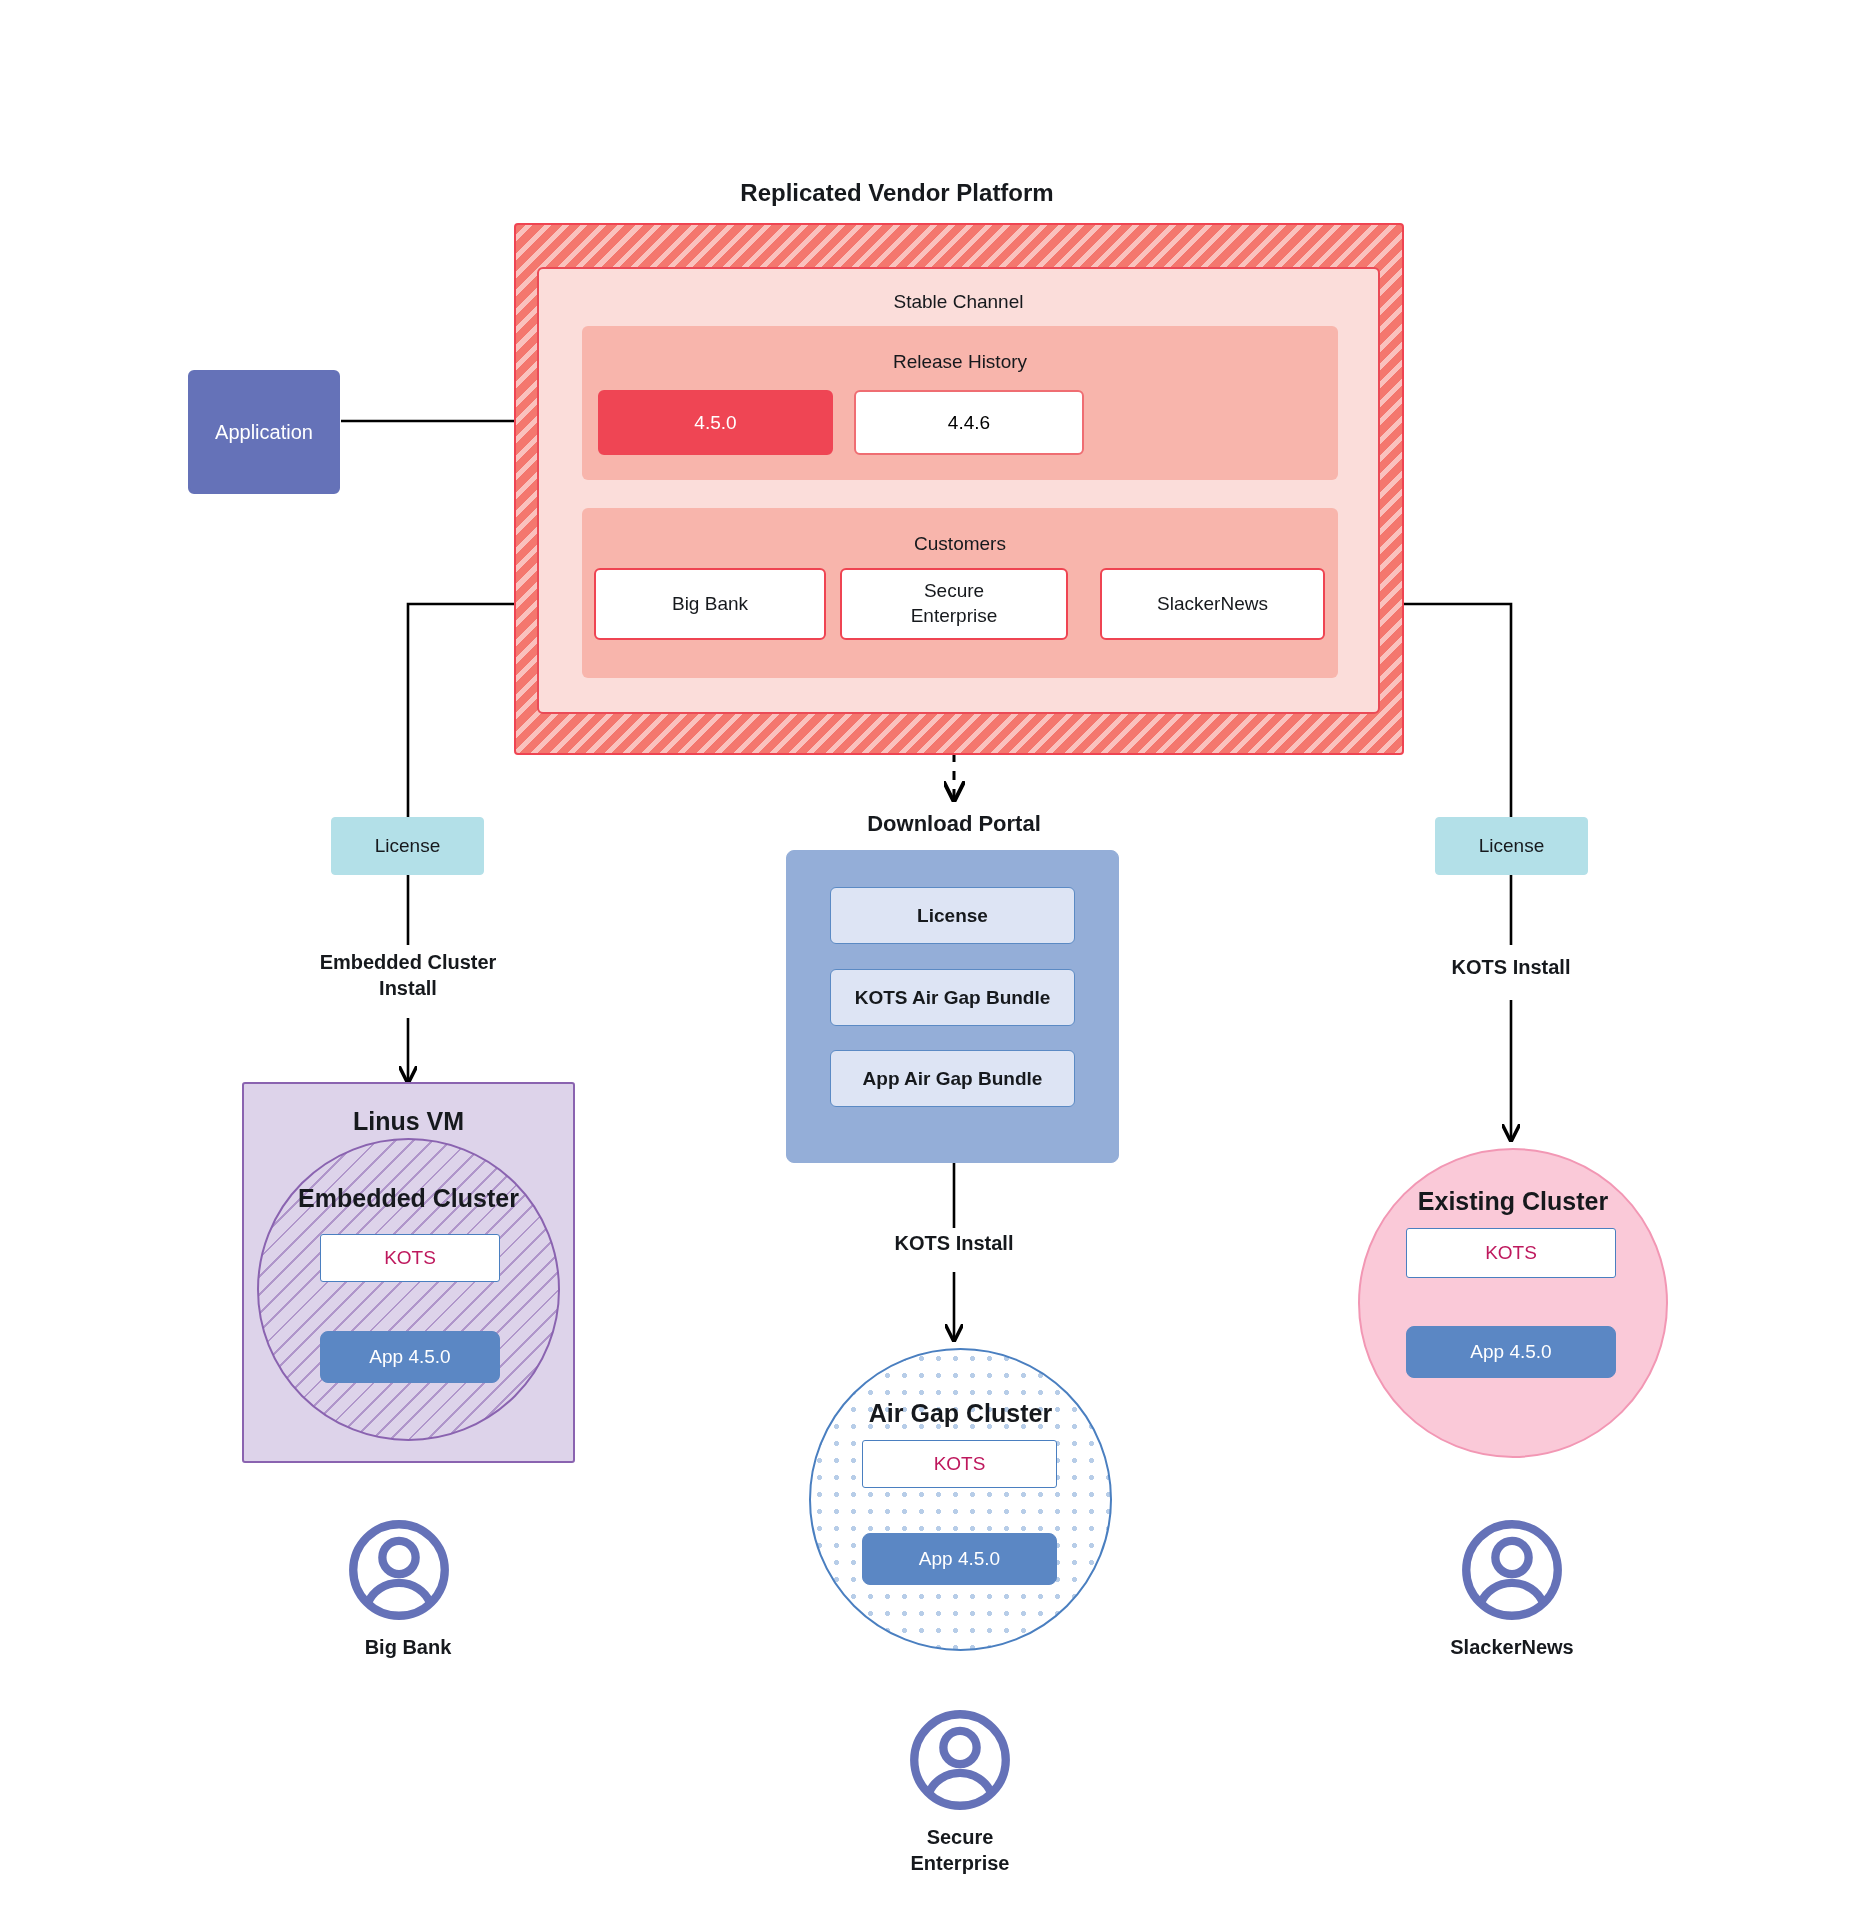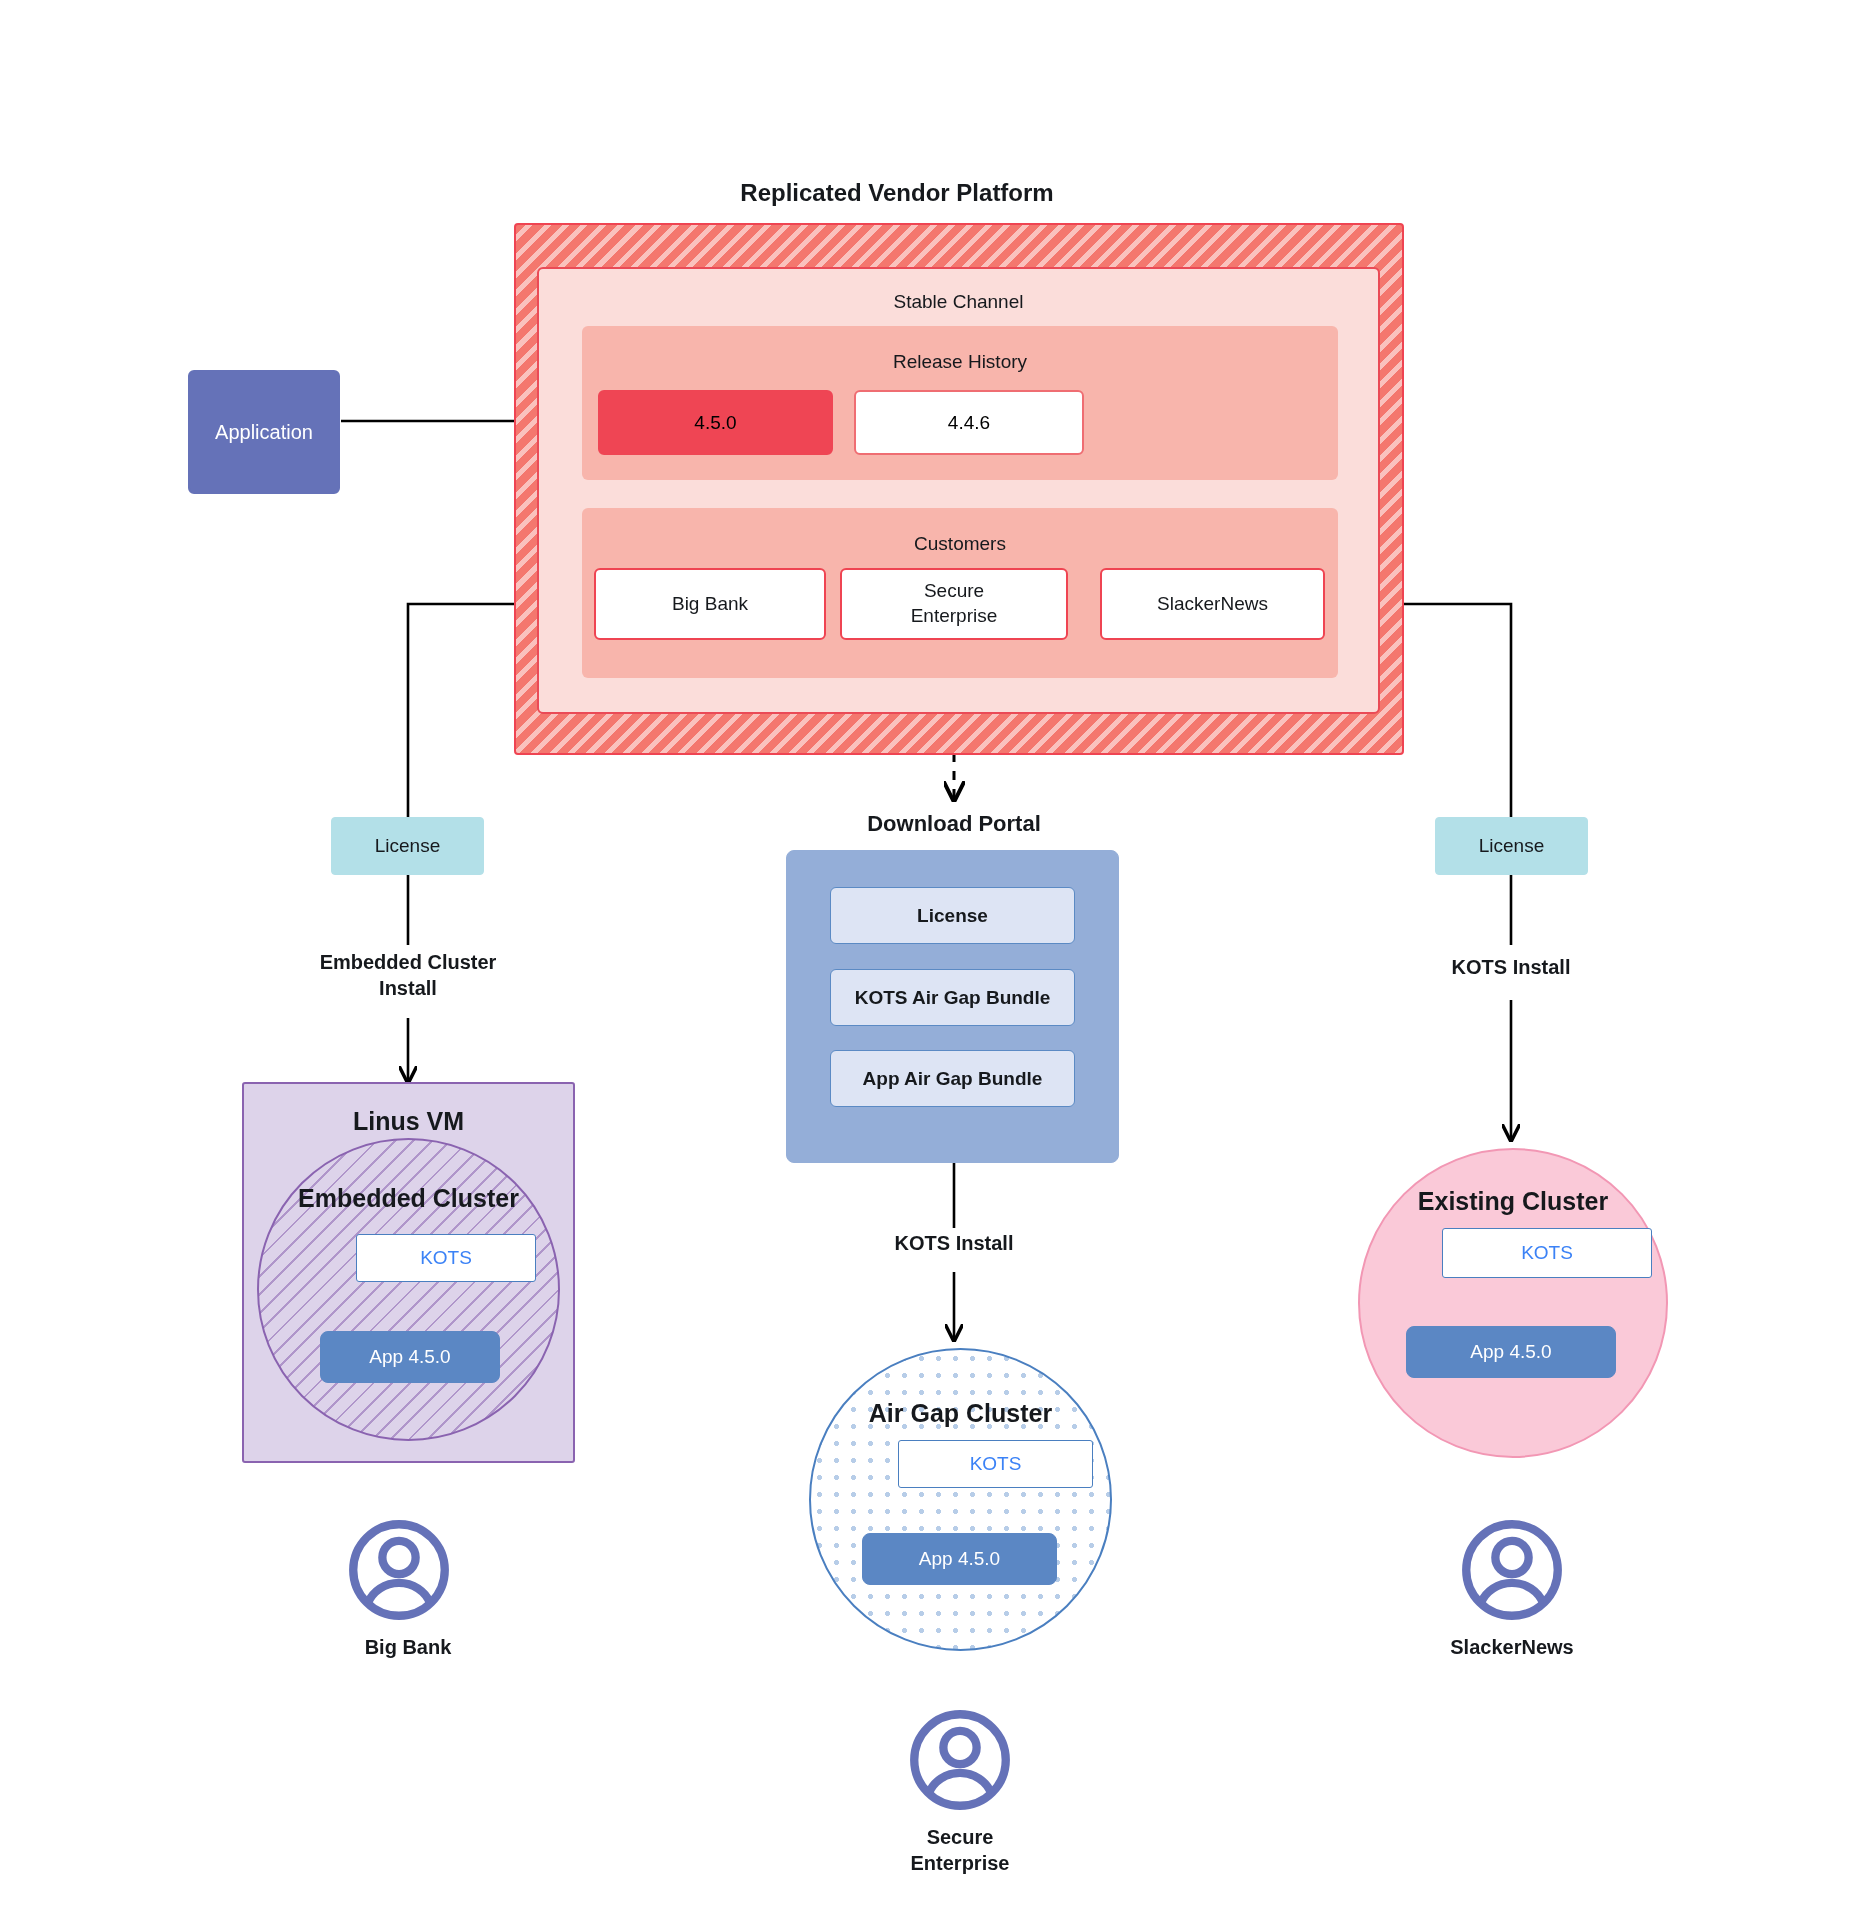--- a/index.html
+++ b/index.html
@@ -53,21 +53,21 @@
     border-radius: 6px;
   }
   .subpanel {
     background: #f8b5ac;
     border-radius: 6px;
   }
   .release-current {
     background: #ef4554;
     border: 2px solid #ef4554;
     border-radius: 6px;
-    color: #000000;
+    color: #ffffff;
     display: flex; align-items: center; justify-content: center;
     font-size: 19px;
   }
   .release-old {
     background: #ffffff;
     border: 2px solid #ef6d72;
     border-radius: 6px;
     color: #000000;
     display: flex; align-items: center; justify-content: center;
     font-size: 19px;
@@ -147,24 +147,23 @@
   }
   .existing-circle {
     border-radius: 50%;
     border: 2px solid #f297b4;
     background: #fac9d8;
   }
   .kots-box {
     background: #ffffff;
     border: 1.5px solid #4a7fc0;
     border-radius: 3px;
-    color: #3b82f6;
-    display: flex; align-items: center; justify-content: center;
-    font-size: 19px;
-    margin-left: 36px;
+    color: #be185d;
+    display: flex; align-items: center; justify-content: center;
+    font-size: 19px;
   }
   .appver-box {
     background: #5b87c4;
     border: 1.5px solid #5b87c4;
     border-radius: 8px;
     color: #ffffff;
     display: flex; align-items: center; justify-content: center;
     font-size: 19px;
   }
 

